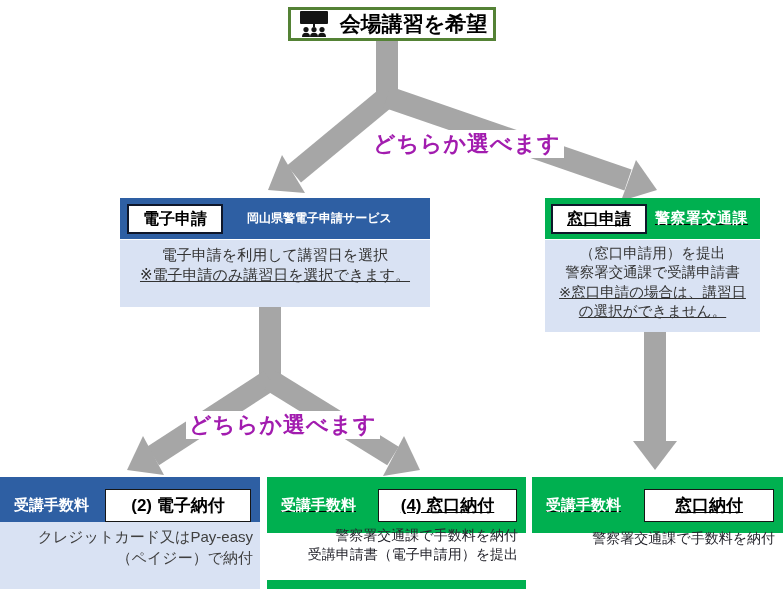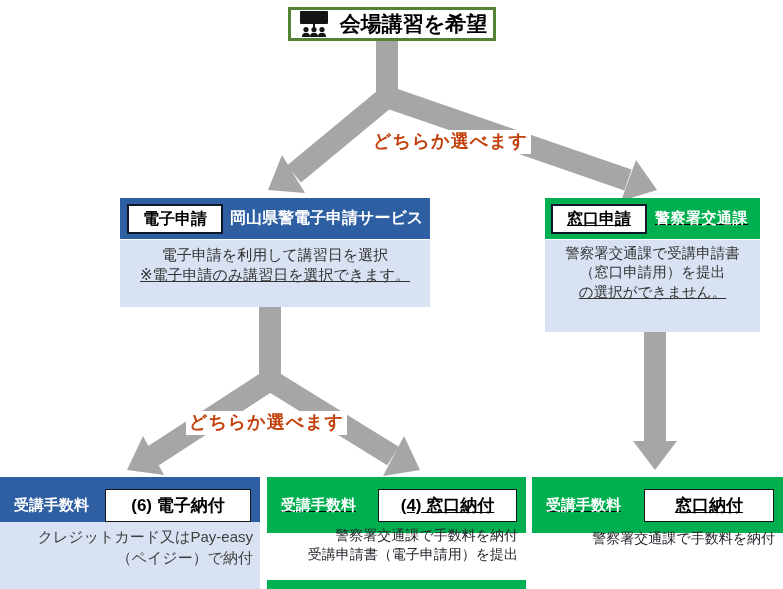--- a/index.html
+++ b/index.html
@@ -10,34 +10,34 @@
   .arrows { position:absolute; left:0; top:0; z-index:1; }
 
   
   .top-box { left:288px; top:7px; width:208px; height:34px; background:#fff;
              border:3px solid #548235; display:flex; align-items:center; justify-content:center;
              gap:9px; z-index:2; }
   .top-label { font-weight:bold; font-size:21px; color:#000; white-space:nowrap; }
   .icon { display:inline-flex; align-items:center; }
 
   
-  .choose { font-weight:bold; font-size:18px; letter-spacing:1px; color:#c2410c;
+  .choose { font-weight:bold; font-size:22px; letter-spacing:1px; color:#a21caf;
             background:#fff; padding:1px 3px; z-index:3; white-space:nowrap; line-height:1.2; }
   .choose1 { left:370px; top:130px; }
   .choose2 { left:186px; top:411px; }
 
   
   .hdr { height:41px; display:flex; align-items:center; z-index:2; }
   .blue  { background:#2e5fa3; }
   .green { background:#00b050;text-decoration:underline; }
   .e-hdr { left:120px; top:198px; width:310px; padding-left:7px; }
   .w-hdr { left:545px; top:198px; width:215px; padding-left:6px; }
   .badge { background:#fff; border:2px solid #0f172a; font-weight:bold; font-size:16px;
            color:#000; padding:3px 14px; line-height:1.25; white-space:nowrap; }
-  .hdr-title { color:#fff; font-weight:bold; font-size:16px; margin-left:7px; white-space:nowrap; }
+  .hdr-title { color:#fff; font-weight:bold; font-size:12px; margin-left:24px; white-space:nowrap; }
   .w-hdr .hdr-title { font-size:15px; margin-left:8px; letter-spacing:0.5px; }
 
   
   .lav { background:#d9e2f3; color:#333; text-align:center; z-index:2; line-height:1.33; }
   .e-desc { left:120px; top:240px; width:310px; height:67px; font-size:15px; padding-top:5px; }
   .w-desc { left:545px; top:240px; width:215px; height:92px; font-size:14.5px; padding-top:4px; }
   .u { text-decoration:underline; }
 
   
   .fee-hdr { top:477px; height:56px; display:flex; align-items:center;
@@ -115,28 +115,29 @@
   <div class="abs lav e-desc">
     <div>電子申請を利用して講習日を選択</div>
     <div class="u">※電子申請のみ講習日を選択できます。</div>
   </div>
 
   <div class="abs hdr green w-hdr">
     <span class="badge">窓口申請</span>
     <span class="hdr-title">警察署交通課</span>
   </div>
   <div class="abs lav w-desc">
+    <div>（窓口申請用）を提出</div>
     <div>警察署交通課で受講申請書</div>
-    <div>（窓口申請用）を提出</div>
+    <div class="u">※窓口申請の場合は、講習日</div>
     <div class="u">の選択ができません。</div>
   </div>
 
   <div class="abs hdr blue fee-hdr fee1">
     <span class="fee-label">受講手数料</span>
-    <span class="fee-badge">(6) 電子納付</span>
+    <span class="fee-badge">(2) 電子納付</span>
   </div>
   <div class="abs hdr green fee-hdr fee2">
     <span class="fee-label">受講手数料</span>
     <span class="fee-badge">(4) 窓口納付</span>
   </div>
   <div class="abs hdr green fee-hdr fee3">
     <span class="fee-label">受講手数料</span>
     <span class="fee-badge">窓口納付</span>
   </div>
 

